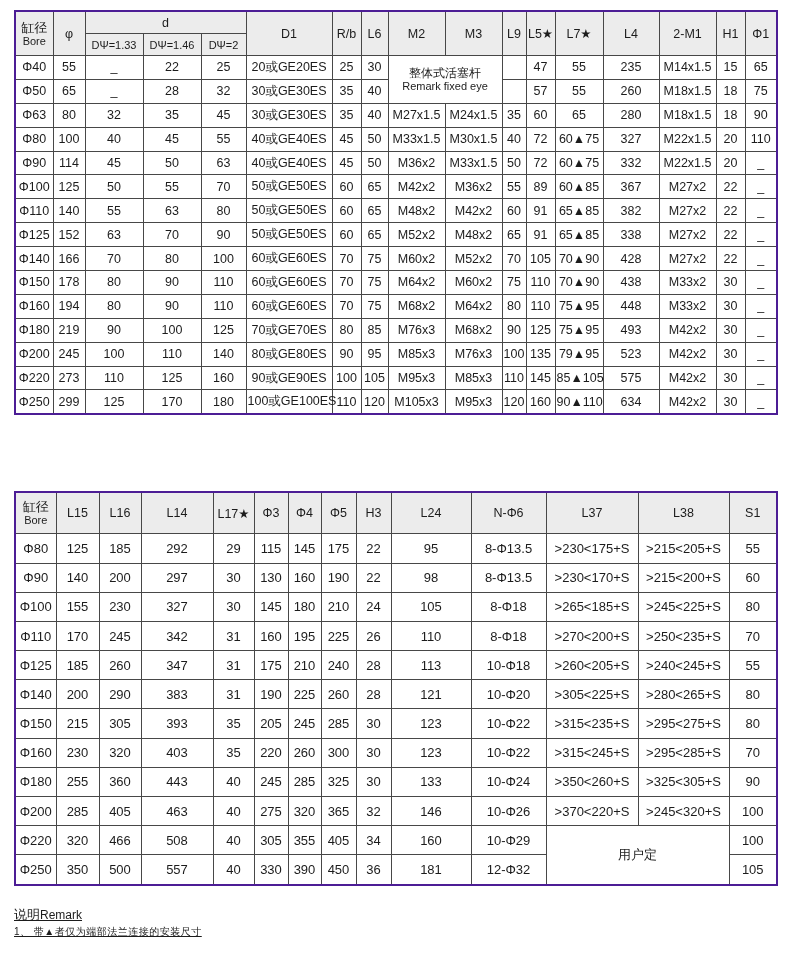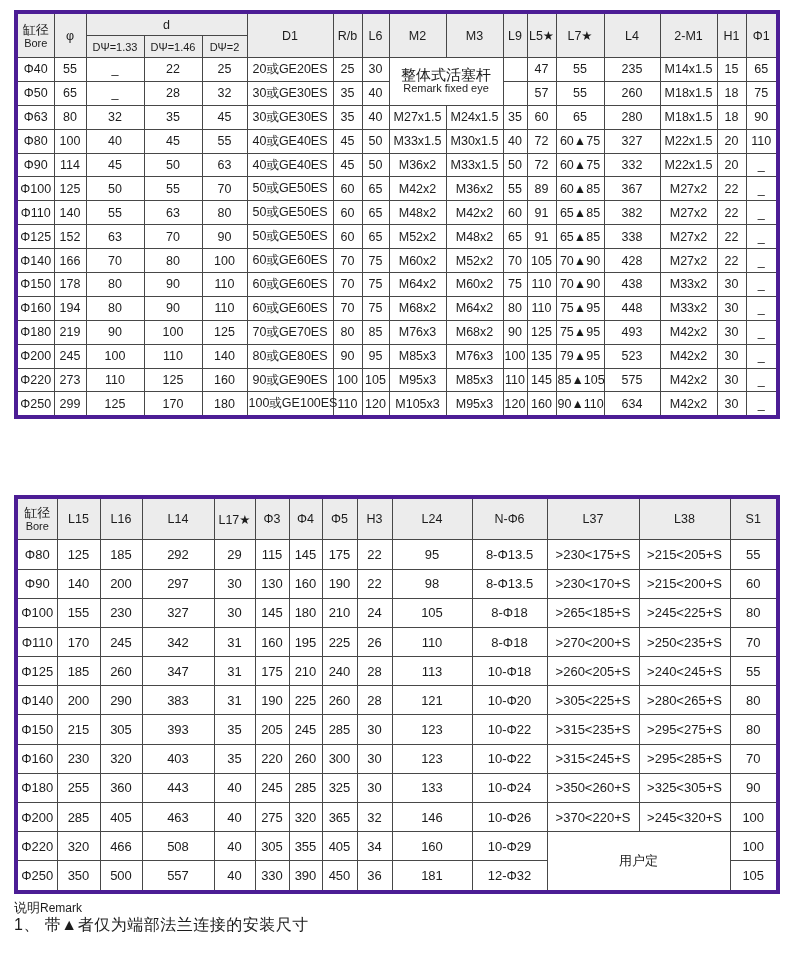--- a/index.html
+++ b/index.html
@@ -2,43 +2,43 @@
 <html><head>
 <meta charset="utf-8">
 <style>
   html,body{margin:0;padding:0;}
   body{
     width:790px;height:960px;background:#ffffff;
     font-family:"Liberation Sans","DejaVu Sans",sans-serif;
     color:#1c1c1c;overflow:hidden;
   }
   .page{padding:10px 14px 0 14px;}
-  table{border-collapse:collapse;table-layout:fixed;width:762px;border:4px solid #4c1d95;}
+  table{border-collapse:collapse;table-layout:fixed;width:762px;border:2px solid #4c1d95;}
   th,td{
     border:1px solid #474747;text-align:center;vertical-align:middle;
     font-weight:normal;font-size:12.5px;padding:0 1px;white-space:nowrap;
     color:#1c1c1c;
   }
   th{background:#ececec;}
   #t1 thead tr:first-child th{height:21px;}
   #t1 thead tr:last-child th{height:21px;margin-top:39px;}
   #t1 tbody td{height:22.9px;}
   #t2 thead th{height:40px;}
   #t2 tbody td{height:28.2px;font-size:13px;}
   .cn-line{font-size:13px;line-height:14px;}
   .en-line{font-size:11px;line-height:12px;}
   .sub{font-size:11px;}
   .welded{font-size:12px;}
-  .welded .weld-cn{font-size:15px;line-height:14px;}
+  .welded .weld-cn{font-size:12px;line-height:14px;}
   .welded .weld-en{font-size:11px;line-height:13px;}
   .userdef{font-size:13px;}
-  .notes{margin-top:6px;}
+  .notes{margin-top:21px;text-decoration:underline;}
   .notes-title{font-size:13px;line-height:16px;}
   .notes-title .en{font-size:12px;}
-  .note-cn{font-size:16px;line-height:17.5px;letter-spacing:0.5px;}
+  .note-cn{font-size:10px;line-height:17.5px;letter-spacing:0.5px;}
 </style>
 </head>
 <body>
 
 <div class="page">
 
   <table id="t1">
     <colgroup>
       <col style="width:38px">
         <col style="width:32px">

